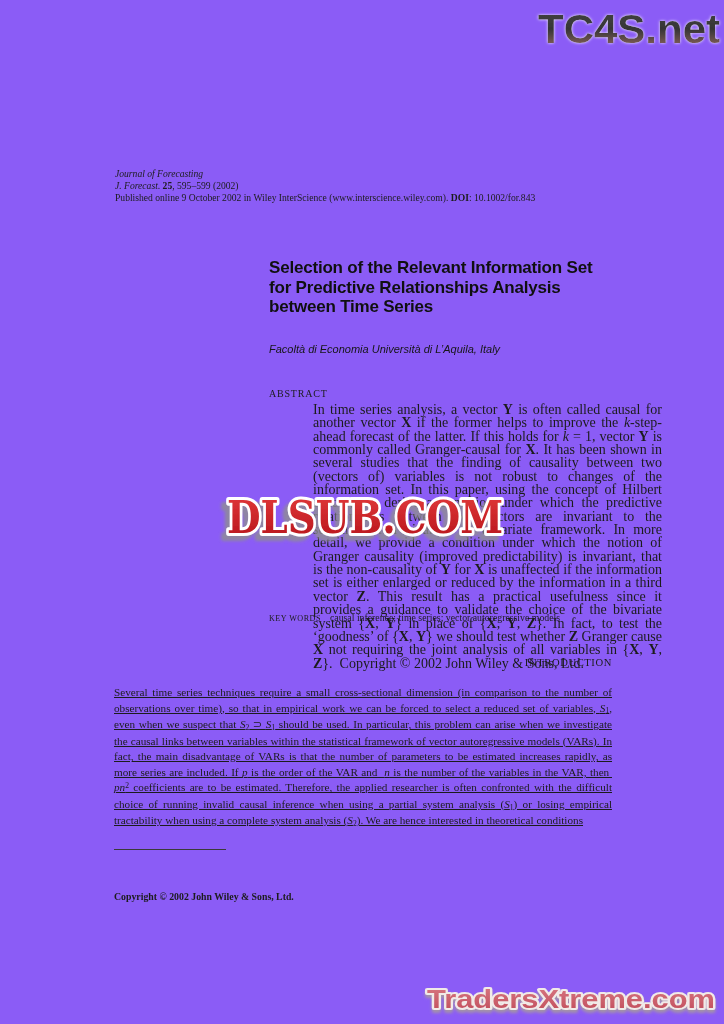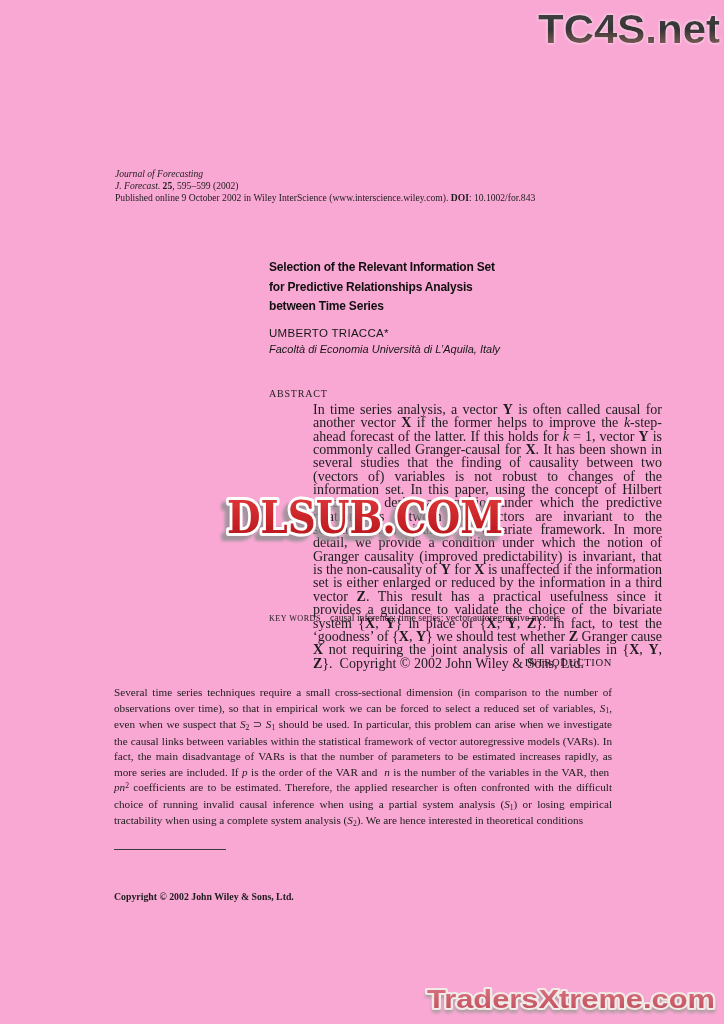--- a/index.html
+++ b/index.html
@@ -1,37 +1,37 @@
 <!DOCTYPE html>
 <html><head>
 <meta charset="utf-8">
 <style>
   html,body{margin:0;padding:0;background:#e8e8e8;}
   .page{
     position:relative;
     width:724px;height:1024px;
-    background:#f9a8d4;
+    background:#8b5cf6;
     overflow:hidden;
     font-family:"Liberation Serif", serif;
     color:#1c1c1c;
     margin:0 auto;
   }
   .abs{position:absolute;}
 
   
   .jheader{left:115px;top:168px;width:470px;font-size:9.6px;line-height:12.2px;}
   .jheader .journal{font-style:italic;}
   .jheader i{font-style:italic;}
   .jheader b{font-weight:bold;}
 
   
   .title{
     left:269px;top:258px;width:358px;
     font-family:"Liberation Sans", sans-serif;
-    font-weight:bold;font-size:12px;line-height:19.6px;
+    font-weight:bold;font-size:17px;line-height:19.6px;
     letter-spacing:-0.2px;color:#101010;
   }
   .author{
     left:269px;top:327px;width:350px;
     font-family:"Liberation Sans", sans-serif;
     font-size:11.5px;letter-spacing:0.3px;color:#161616;
   }
   .affil{
     left:269px;top:343px;width:350px;
     font-family:"Liberation Sans", sans-serif;
@@ -48,21 +48,21 @@
   .abstract-body i{font-style:italic;}
 
   
   .keywords{left:269px;top:612px;width:352px;font-size:9.8px;}
   .kw-label{font-size:8.1px;letter-spacing:0.5px;margin-right:9px;}
 
   
   .intro-head{left:115px;top:657px;width:497px;text-align:right;font-size:10.6px;letter-spacing:0.6px;}
   .intro-para{
     left:114px;top:685px;width:498px;
-    font-size:11.2px;line-height:15.55px;text-align:justify;
+    font-size:11.2px;line-height:15.55px;text-align:justify;text-decoration:underline;
   }
   .intro-para i{font-style:italic;}
   sub{font-size:68%;vertical-align:baseline;position:relative;top:0.25em;}
   sup{font-size:68%;vertical-align:baseline;position:relative;top:-0.45em;}
 
   
   .fn-rule{left:114px;top:849px;width:112px;border-top:1.2px solid #3a3a3a;height:0;}
   .footnote{left:114px;top:854px;width:506px;font-size:9px;line-height:11.8px;}
   .copyright{left:114px;top:891px;width:400px;font-size:9.8px;font-weight:bold;}
 
@@ -79,21 +79,20 @@
 
 <div class="page">
 
   <div class="abs jheader">
     <div class="journal">Journal of Forecasting</div>
     <div><i>J. Forecast</i>. <b>25</b>, 595–599 (2002)</div>
     <div>Published online 9 October 2002 in Wiley InterScience (www.interscience.wiley.com). <b>DOI</b>: 10.1002/for.843</div>
   </div>
 
   <div class="abs title">Selection of the Relevant Information Set<br>for Predictive Relationships Analysis<br>between Time Series</div>
-  <div class="abs author">UMBERTO TRIACCA*</div>
   <div class="abs affil">Facoltà di Economia Università di L’Aquila, Italy</div>
 
   <div class="abs abstract-label">ABSTRACT</div>
   <div class="abs abstract-body">In time series analysis, a vector <b>Y</b> is often called causal for another vector <b>X</b> if the former helps to improve the <i>k</i>-step-ahead forecast of the latter. If this holds for <i>k</i> = 1, vector <b>Y</b> is commonly called Granger-causal for <b>X</b>. It has been shown in several studies that the finding of causality between two (vectors of) variables is not robust to changes of the information set. In this paper, using the concept of Hilbert spaces, we derive a condition under which the predictive relationships between two vectors are invariant to the selection of a bivariate or trivariate framework. In more detail, we provide a condition under which the notion of Granger causality (improved predictability) is invariant, that is the non-causality of <b>Y</b> for <b>X</b> is unaffected if the information set is either enlarged or reduced by the information in a third vector <b>Z</b>. This result has a practical usefulness since it provides a guidance to validate the choice of the bivariate system {<b>X</b>, <b>Y</b>} in place of {<b>X</b>, <b>Y</b>, <b>Z</b>}. In fact, to test the ‘goodness’ of {<b>X</b>, <b>Y</b>} we should test whether <b>Z</b> Granger cause <b>X</b> not requiring the joint analysis of all variables in {<b>X</b>, <b>Y</b>, <b>Z</b>}.&nbsp; Copyright © 2002 John Wiley &amp; Sons, Ltd.</div>
 
   <div class="abs keywords">
     <span class="kw-label">KEY WORDS</span><span>causal inference; time series; vector autoregressive models</span>
   </div>
 
   <div class="abs intro-head">INTRODUCTION</div>

